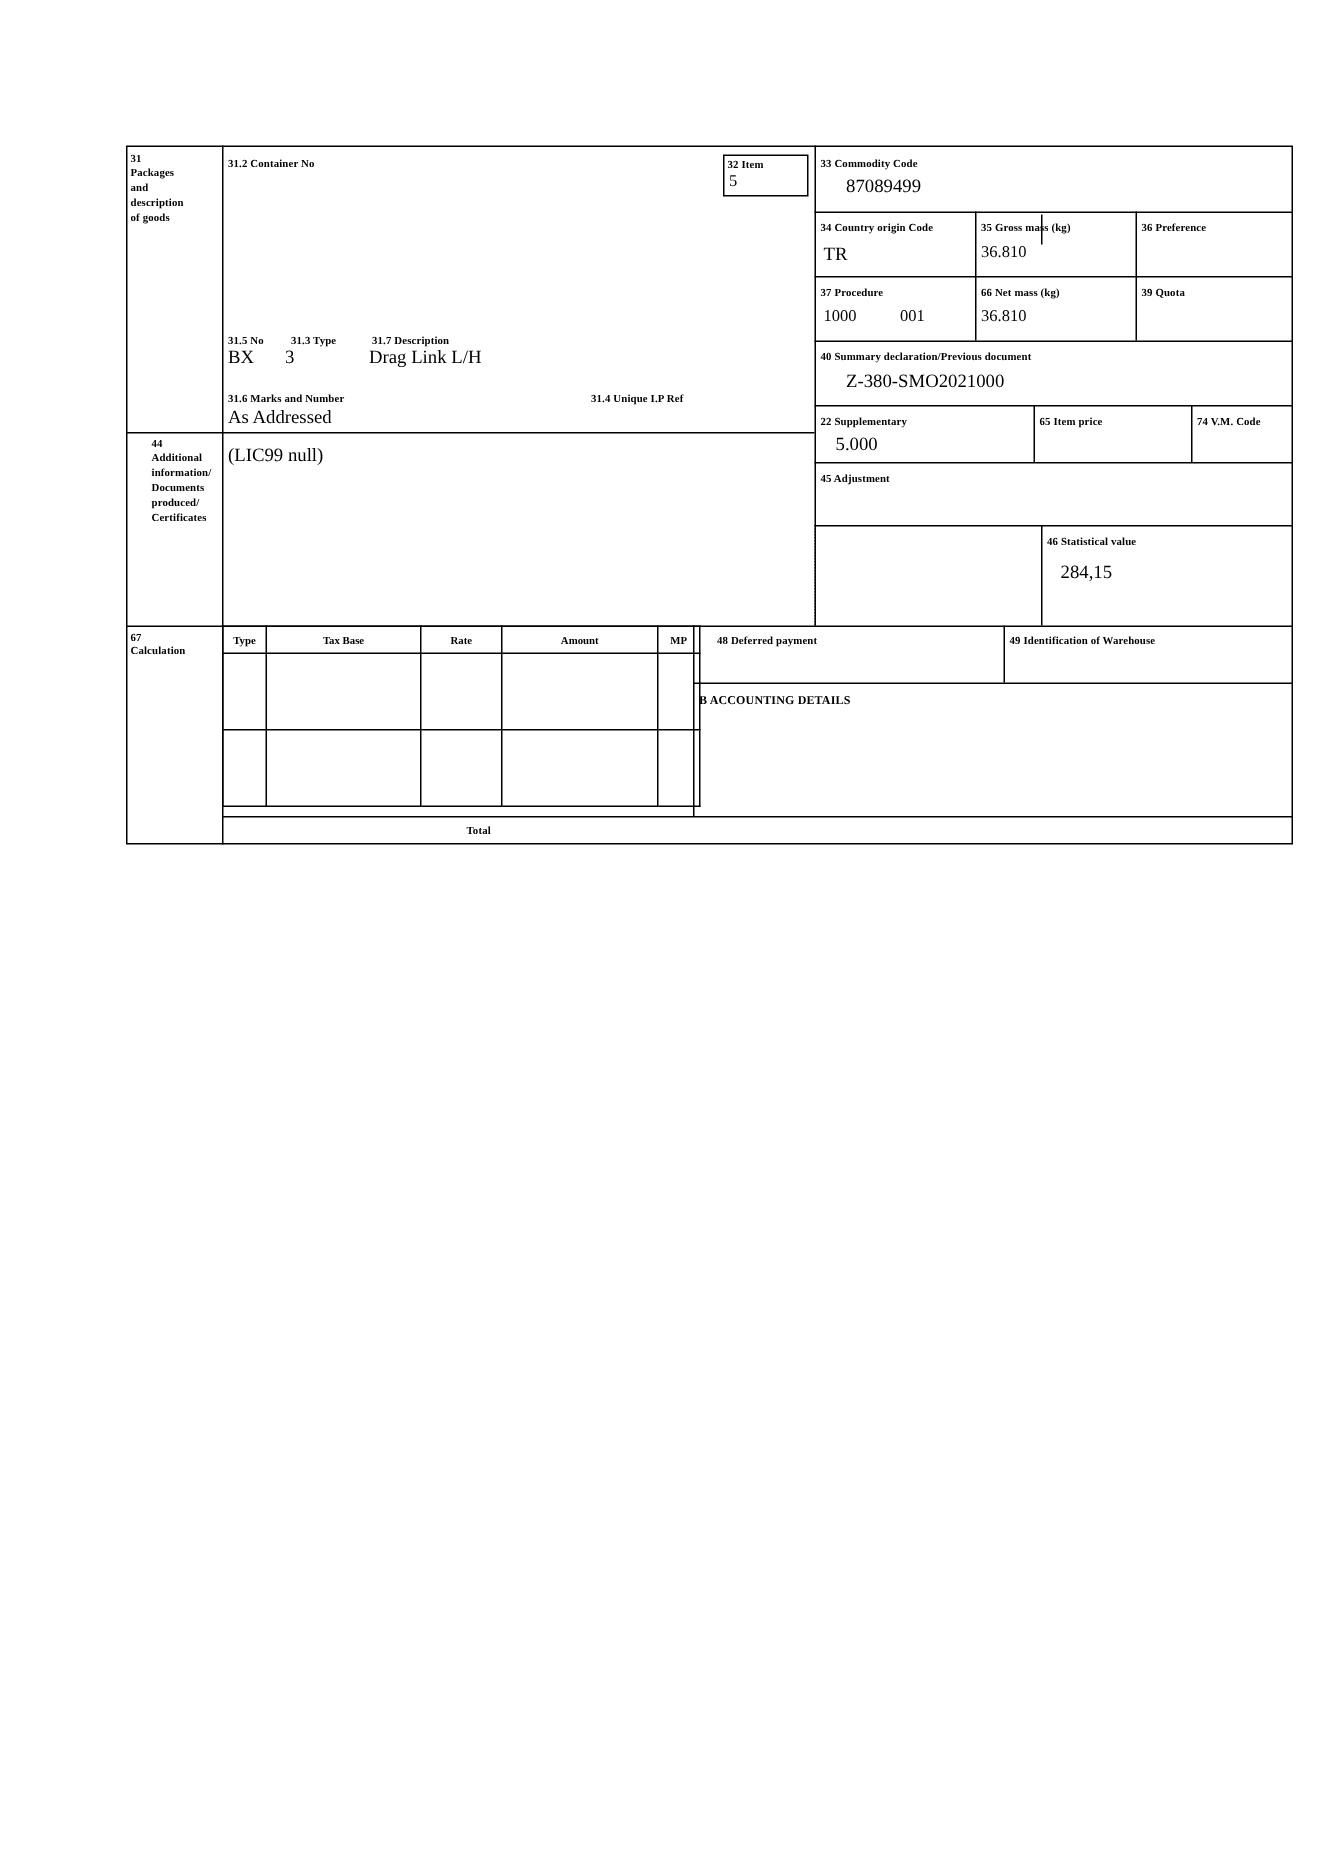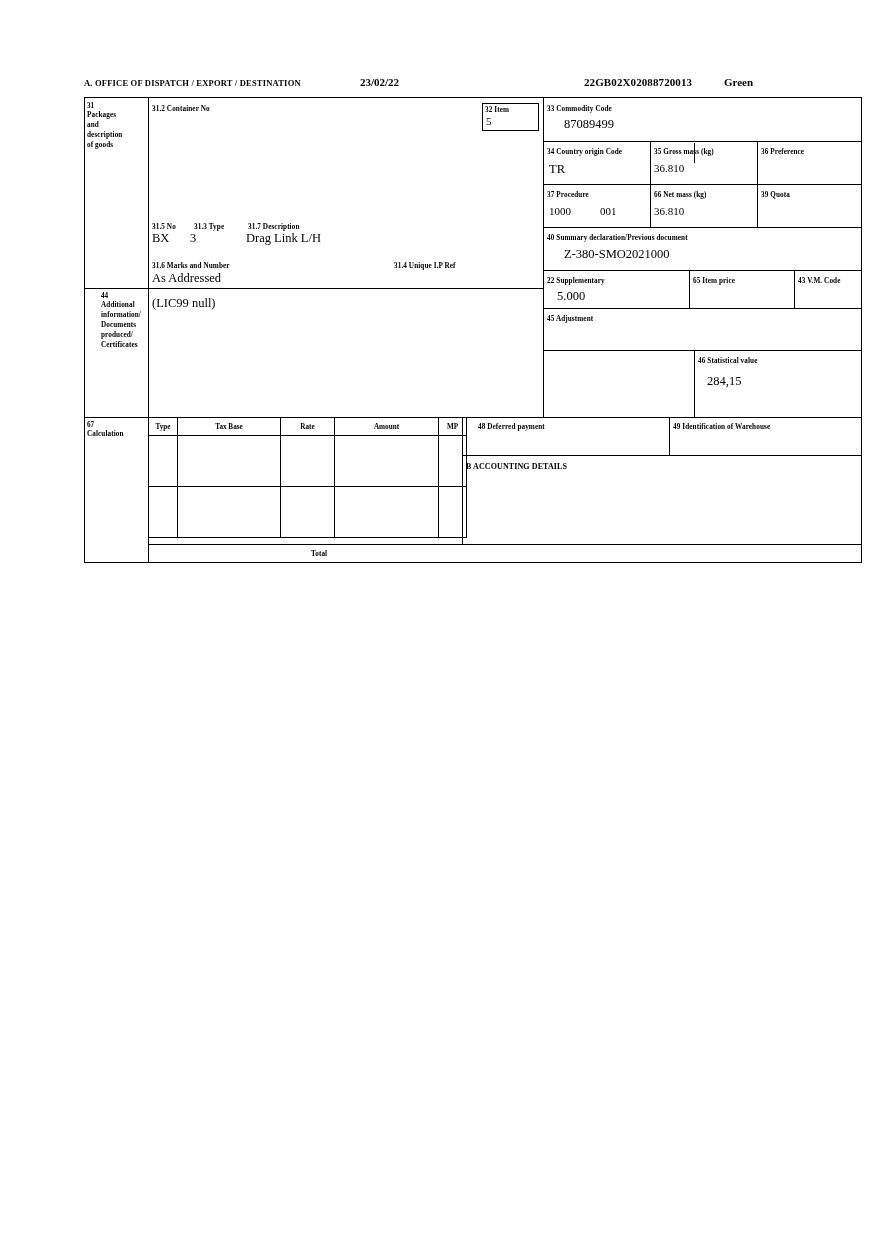--- a/index.html
+++ b/index.html
@@ -91,26 +91,20 @@
     font-weight: bold;
     text-align: center;
     padding: 0;
   }
 </style>
 </head>
 <body>
 
 <div class="page">
 
-  <div class="abs" id="header-row">
-    <div class="lbl-a">A.  OFFICE OF DISPATCH / EXPORT / DESTINATION</div>
-    <div class="date">23/02/22</div>
-    <div class="mrn">22GB02X02088720013</div>
-    <div class="lane">Green</div>
-  </div>
 
   <div class="abs" id="form-frame"></div>
 
   <div class="abs vline" style="left:148px; top:97px; height:466px;"></div>
 
   <div class="abs vline" style="left:543px; top:97px; height:320px;"></div>
 
   <div class="abs hline" style="left:84px; top:288px; width:459px;"></div>
 
   <div class="abs hline" style="left:84px; top:417px; width:778px;"></div>
@@ -180,21 +174,21 @@
   <div class="abs hline" style="left:543px; top:308px; width:319px;"></div>
   <div class="abs vline" style="left:689px; top:270px; height:38px;"></div>
   <div class="abs vline" style="left:794px; top:270px; height:38px;"></div>
 
   <div class="abs boxlabel" style="left:547px; top:276px;">22 Supplementary</div>
   <div class="abs value-lg" style="left:557px; top:289px;">5.000</div>
 
   <div class="abs boxlabel" style="left:693px; top:276px;">65 Item price</div>
   <div class="abs value-md" style="left:693px; top:289px;"></div>
 
-  <div class="abs boxlabel" style="left:798px; top:276px;">43 V.M. Code</div>
+  <div class="abs boxlabel" style="left:798px; top:276px;">74 V.M. Code</div>
   <div class="abs value-md" style="left:798px; top:289px;"></div>
 
   <div class="abs hline" style="left:543px; top:350px; width:319px;"></div>
   <div class="abs boxlabel" style="left:547px; top:314px;">45 Adjustment</div>
   <div class="abs value-md" style="left:547px; top:328px;"></div>
 
   <div class="abs" style="left:543px; top:350px; width:1px; height:67px; border-left:1px dotted #000;"></div>
   <div class="abs vline" style="left:694px; top:350px; height:67px;"></div>
   <div class="abs boxlabel" style="left:698px; top:356px;">46 Statistical value</div>
   <div class="abs value-lg" style="left:707px; top:374px;">284,15</div>

